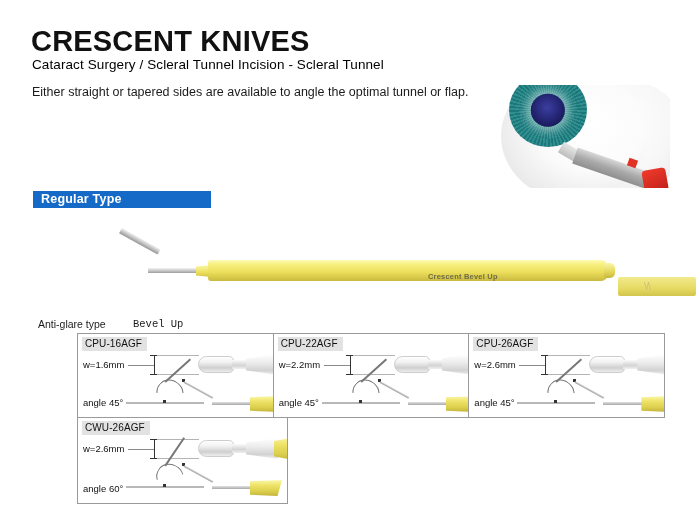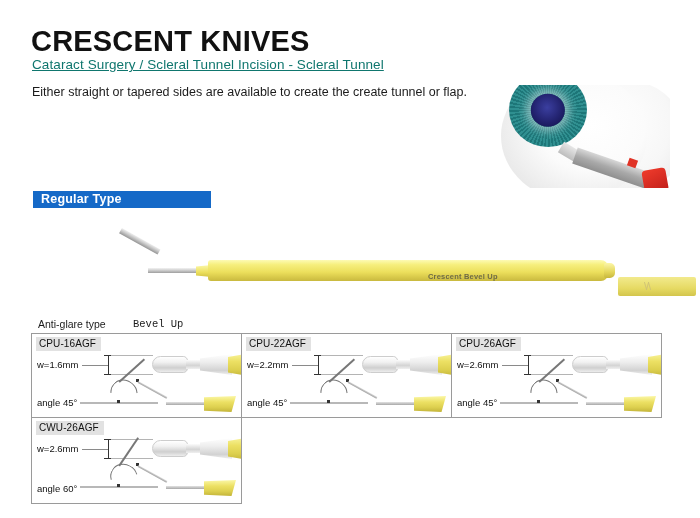--- a/index.html
+++ b/index.html
@@ -25,23 +25,22 @@
     font-weight: bold;
     letter-spacing: 0.2px;
     line-height: 1;
     color: #111111;
   }
   .page-subtitle {
     position: absolute;
     left: 32px;
     top: 57px;
     font-size: 13.5px;
-    color: #0f766e;
+    color: #000000;
     letter-spacing: 0.1px;
-    text-decoration: underline;
   }
   .intro-text {
     position: absolute;
     left: 32px;
     top: 85px;
     font-size: 12.5px;
     color: #1b1b1b;
   }
 
   
@@ -268,20 +267,21 @@
     display: flex;
   }
   .spec-cell {
     position: relative;
     width: 211px;
     height: 85px;
     border: 1px solid #9a9a9a;
     box-sizing: border-box;
     background: #ffffff;
     overflow: hidden;
+    margin-left: 46px;
   }
   .spec-row-2 .spec-cell {
     height: 87px;
   }
   .spec-row-1 .spec-cell + .spec-cell {
     margin-left: -1px;
   }
   .spec-row-2 {
     margin-top: -1px;
   }
@@ -488,21 +488,21 @@
     clip-path: polygon(0 8%, 100% 0, 86% 100%, 0 92%);
   }
   .angle-fig.steep .angle-arm { transform: rotate(-56deg); }
   .angle-fig.steep .angle-arc { transform: rotate(30deg); }
 </style>
 </head>
 <body>
 
 <div class="page-title">CRESCENT KNIVES</div>
 <div class="page-subtitle">Cataract Surgery / Scleral Tunnel Incision - Scleral Tunnel</div>
-<div class="intro-text">Either straight or tapered sides are available to create the create tunnel or flap.</div>
+<div class="intro-text">Either straight or tapered sides are available to angle the optimal tunnel or flap.</div>
 
 <div class="eye-figure">
   <div class="eye-globe2"></div>
   <div class="eye-globe">
     <div class="eye-iris">
       <div class="eye-iris-inner"></div>
     </div>
   </div>
   <div class="eye-blade-tip"></div>
   <div class="eye-blade"></div>

